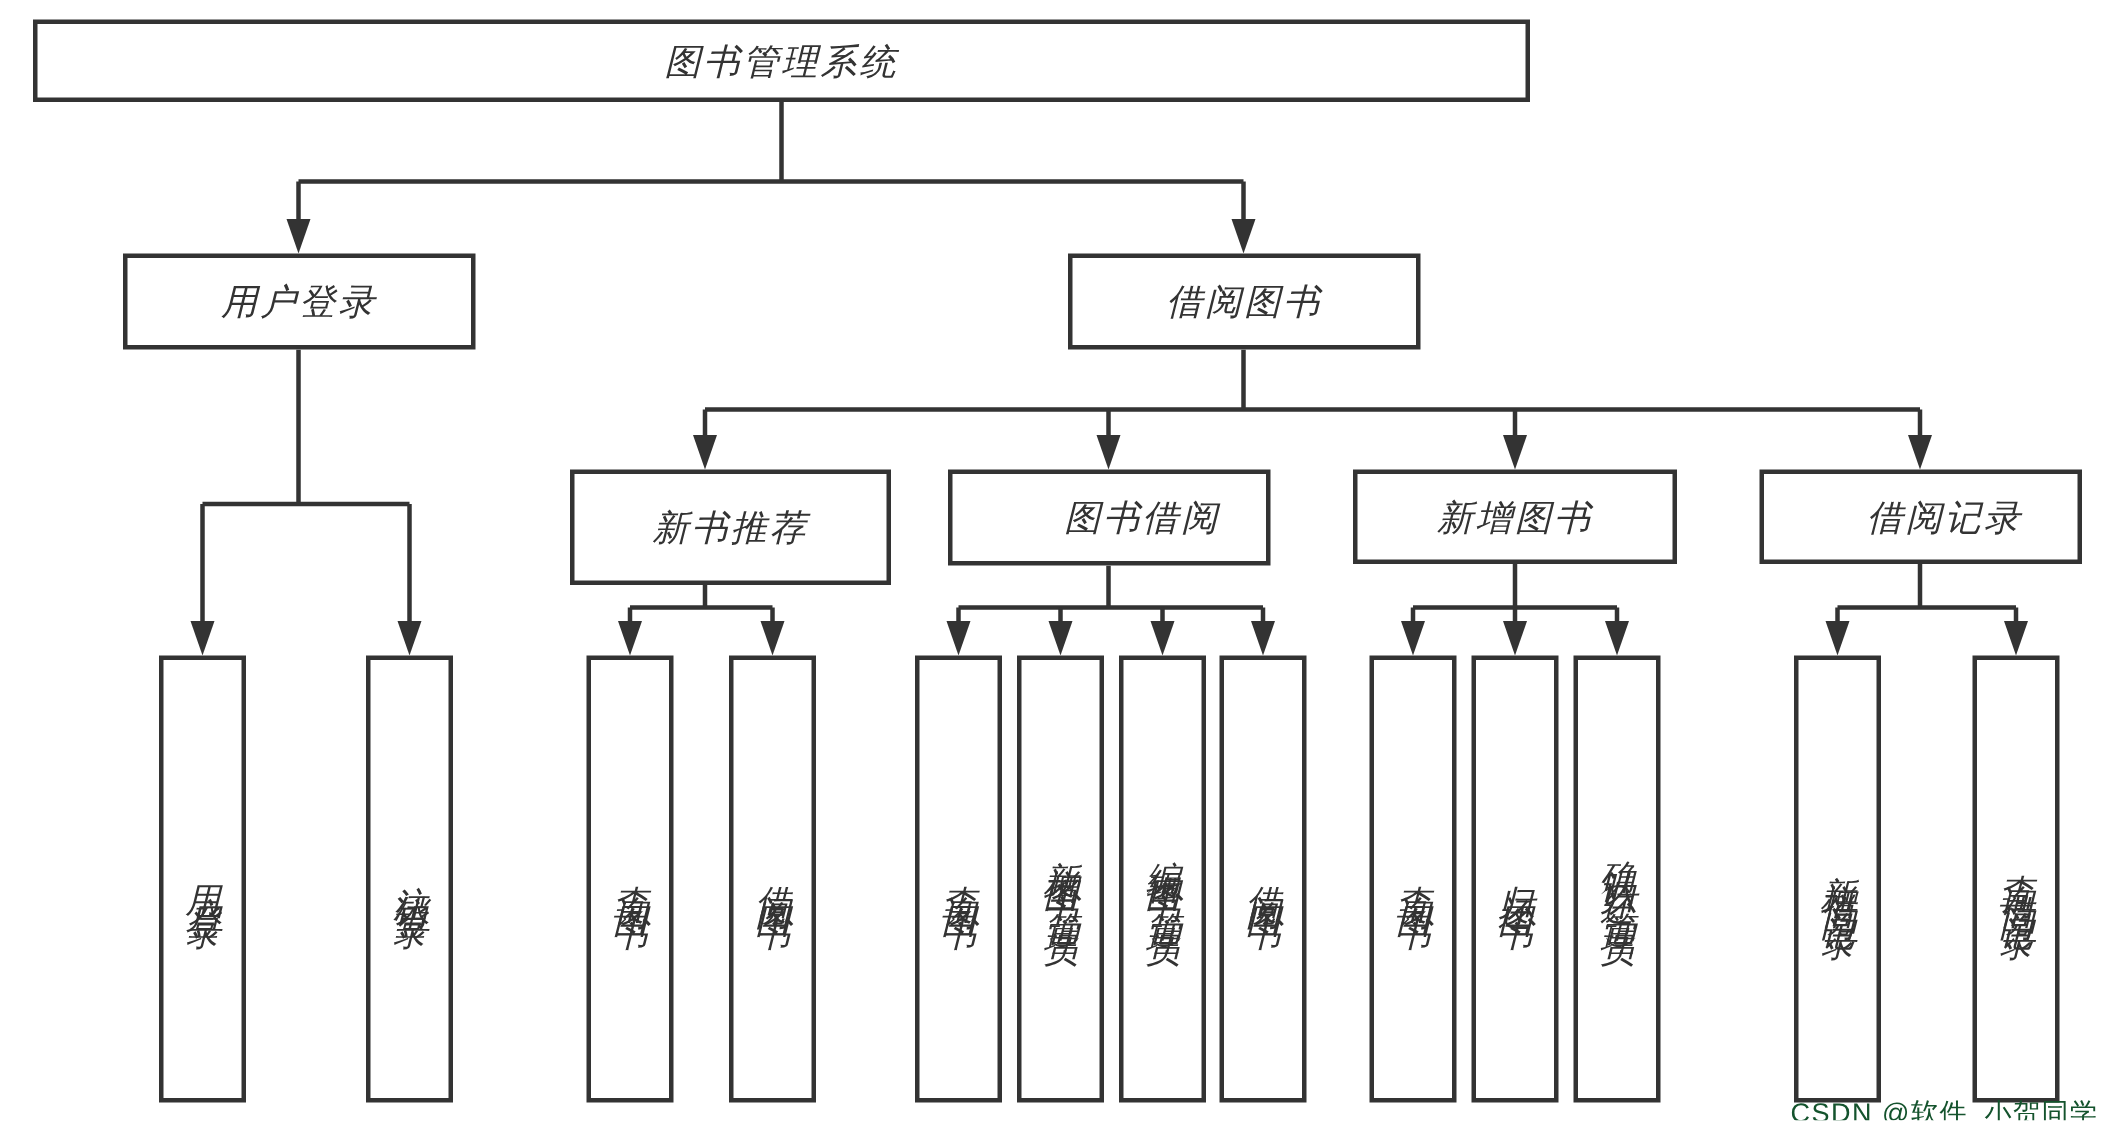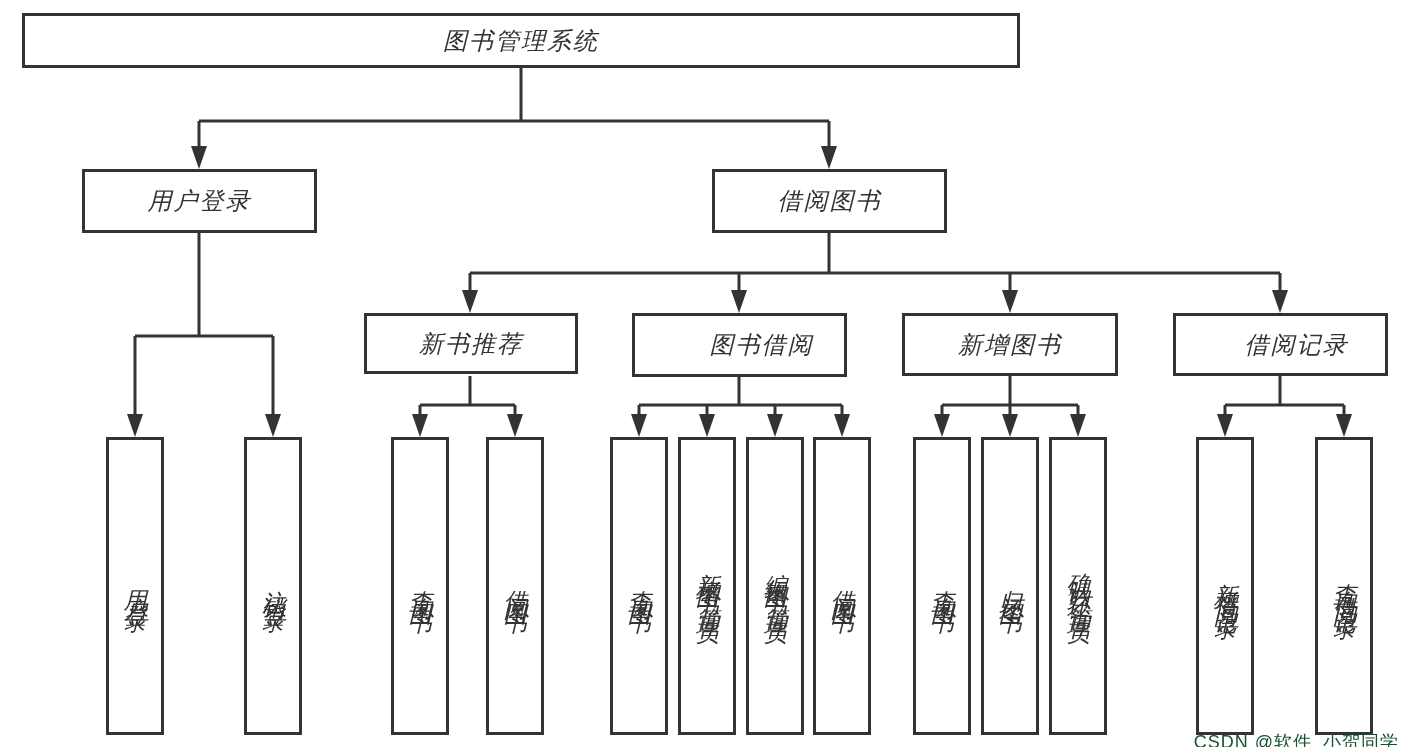--- a/index.html
+++ b/index.html
@@ -15,21 +15,21 @@
     color:#333333; font-size:24px; letter-spacing:2px; white-space:nowrap;font-style:italic;
   }
   .leaf .vtext {
     writing-mode:vertical-rl; text-orientation:mixed;
     font-size:23px; letter-spacing:7px; line-height:1.1;
   }
   
   #node-root       { left:22px;   top:13px;  width:998px; height:55px; }
   #node-user-login { left:82px;   top:169px; width:235px; height:64px; }
   #node-book-mgmt  { left:712px;  top:169px; width:235px; height:64px; }
-  #node-new-books  { left:364px;  top:313px; width:214px; height:61px; }
+  #node-new-books  { left:380px;  top:313px; width:214px; height:77px; }
   #node-borrowing  { left:632px;  top:313px; width:215px; height:64px;padding-left:44px; }
   #node-current    { left:902px;  top:313px; width:216px; height:63px; }
   #node-records    { left:1173px; top:313px; width:215px; height:63px;padding-left:32px; }
   .leaf { top:437px; width:58px; height:298px; }
   #leaf-0  { left:106px; }
   #leaf-1  { left:244px; }
   #leaf-2  { left:391px; }
   #leaf-3  { left:486px; }
   #leaf-4  { left:610px; }
   #leaf-5  { left:678px; }

